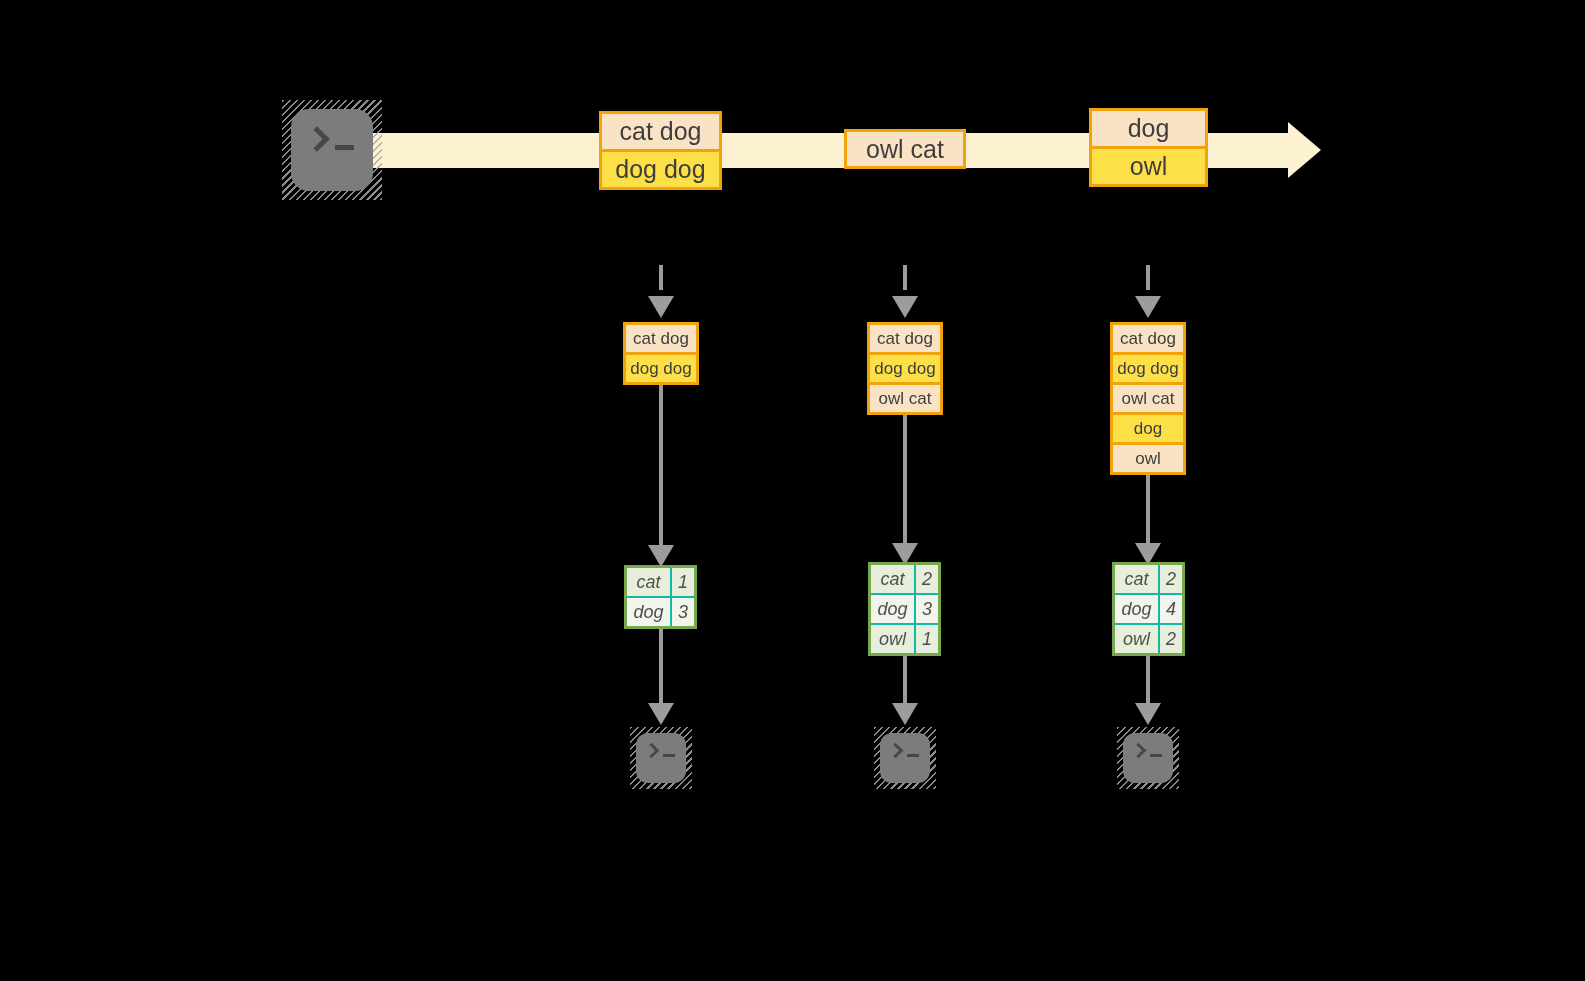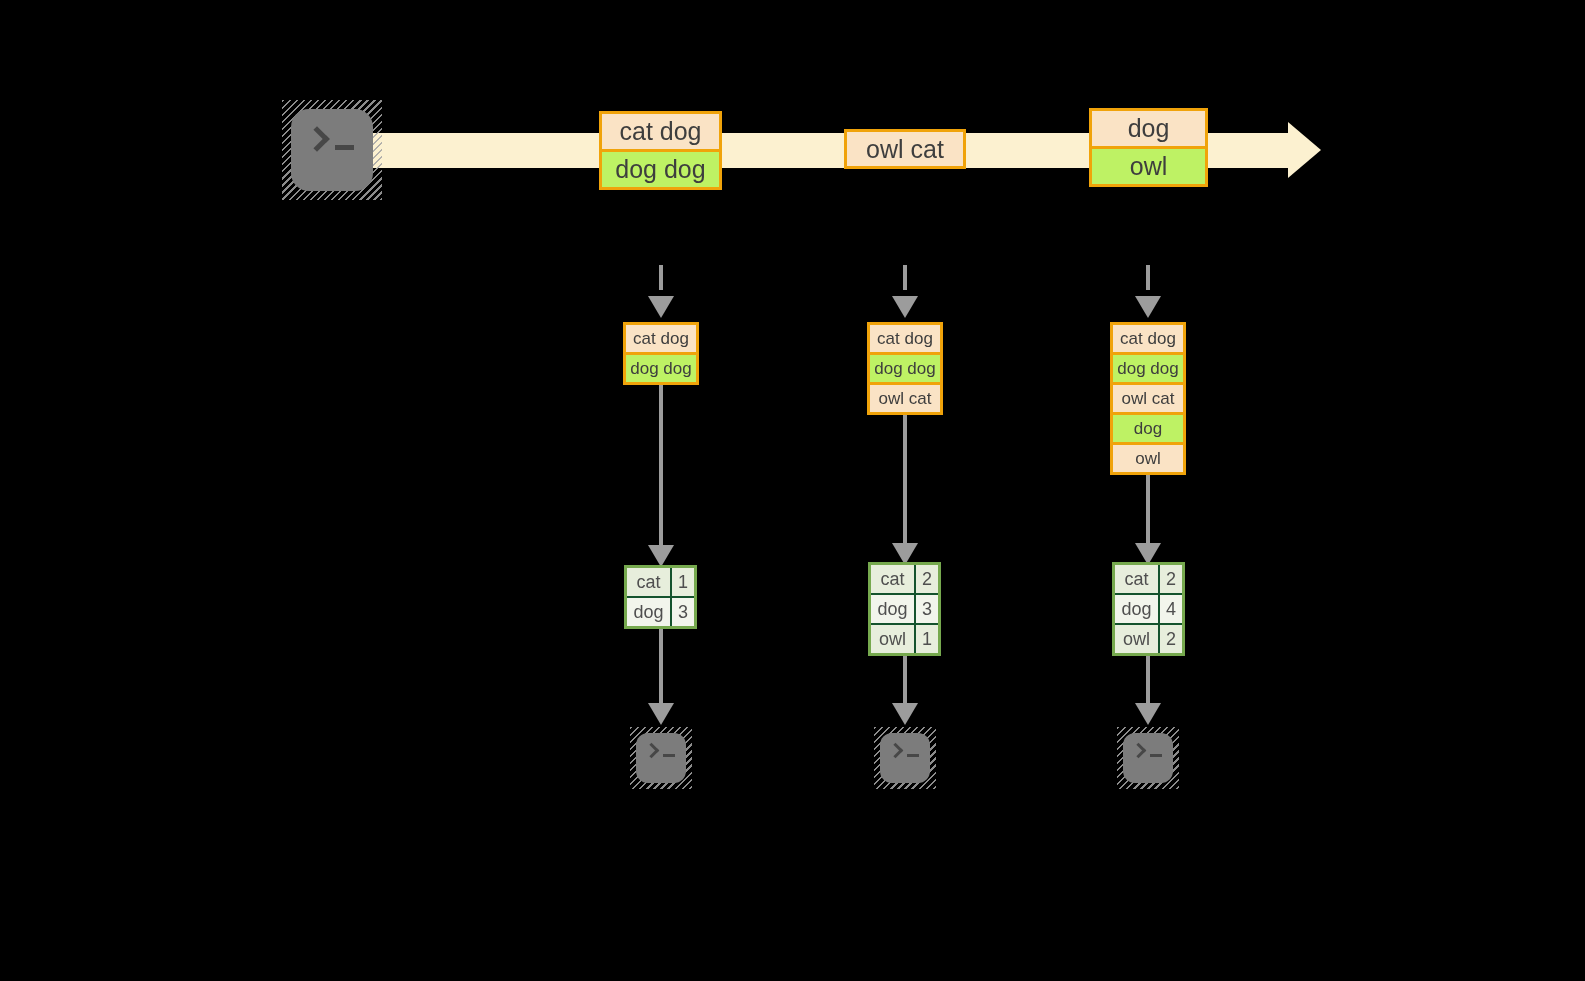--- a/index.html
+++ b/index.html
@@ -37,41 +37,41 @@
 
   
   .obox{position:absolute;z-index:5;}
   .orow{box-sizing:border-box;border:3px solid #F0A30A;display:flex;
         align-items:center;justify-content:center;color:#3e3e3e;}
   .orow + .orow{margin-top:-3px;}
   .obox-stream .orow{height:41px;font-size:25px;}
   .obox-stream{width:123px;}
   .obox-single .orow{height:40px;}
   .tone-dark{background:#FAE3C5;}
-  .tone-light{background:#bef264;}
+  .tone-light{background:#fde047;}
 
   
   .stack{position:absolute;z-index:5;width:76px;}
   .stack .orow{height:33px;font-size:17px;}
 
   
   .vdash{position:absolute;width:4px;background:#9C9C9C;z-index:3;}
   .vline{position:absolute;width:4px;background:#9C9C9C;z-index:3;}
   .vhead{position:absolute;width:0;height:0;z-index:3;
          border-left:13px solid transparent;border-right:13px solid transparent;
          border-top:22px solid #9C9C9C;}
 
   
   .banner{position:absolute;left:695px;top:463px;width:390px;height:43px;
           background:#ffffff;z-index:2;display:flex;align-items:center;justify-content:center;}
   .banner-label{font-size:35px;color:#141414;letter-spacing:.5px;}
 
   
   .gtable{position:absolute;z-index:5;display:grid;grid-template-columns:43px 22px;
-          gap:2px;background:#14532d;border:3px solid #76A94E;}
+          gap:2px;background:#14b8a6;border:3px solid #76A94E;font-style:italic;}
   .gcell{height:28px;display:flex;align-items:center;justify-content:center;
          font-size:18px;color:#4f4f4f;}
   .g-dark{background:#E7EEDC;}
   .g-light{background:#F2F5EC;}
 </style>
 </head>
 <body>
 
 <div class="canvas">
 

